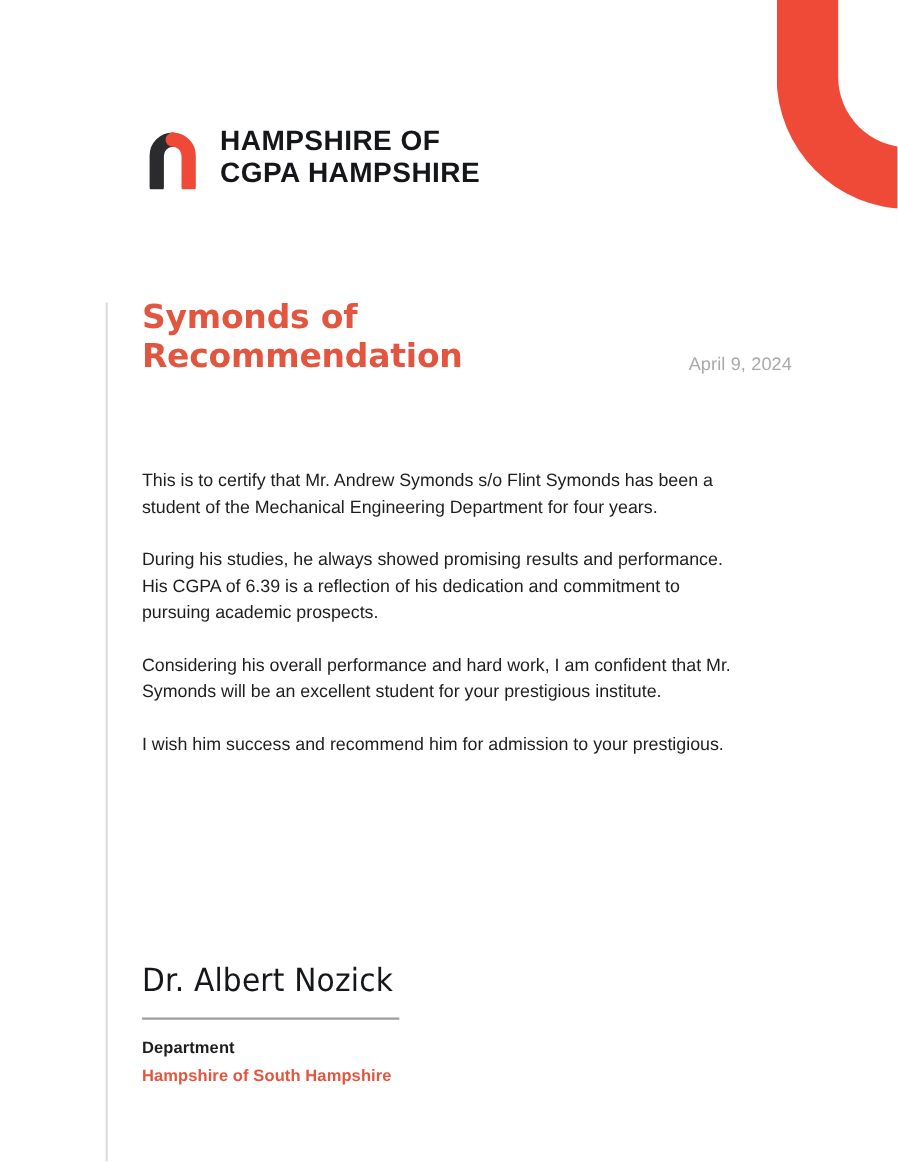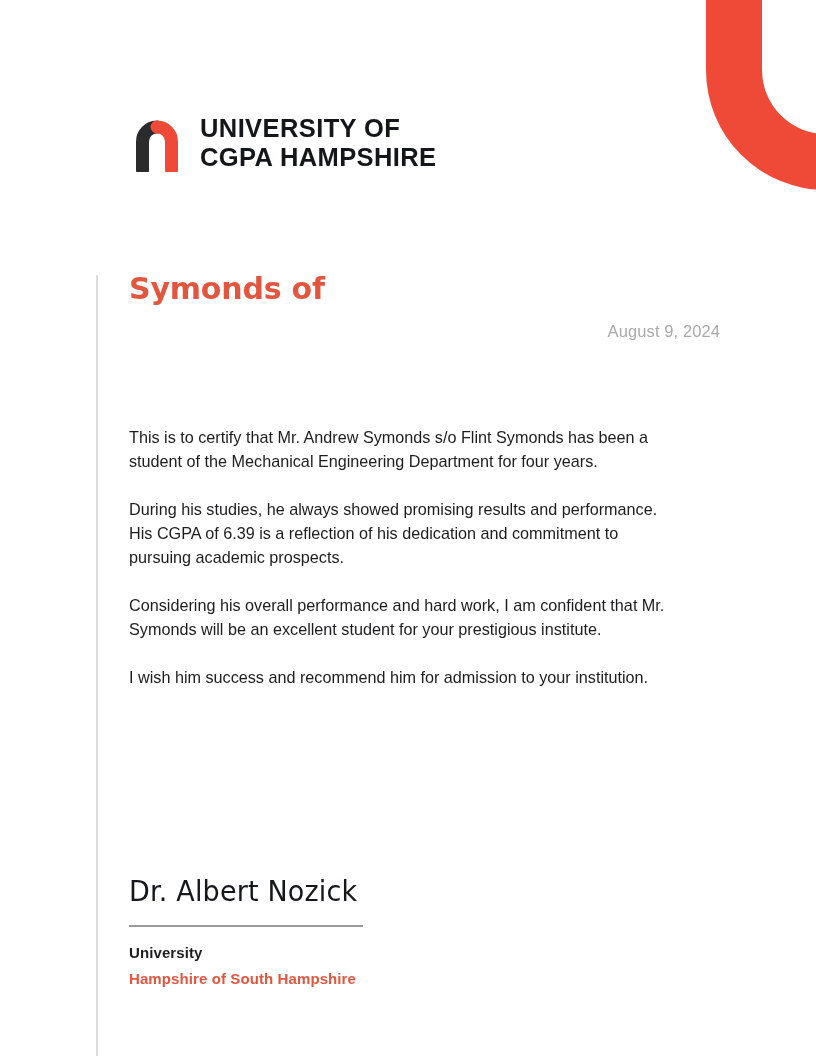--- a/index.html
+++ b/index.html
@@ -168,38 +168,39 @@
 
   <div class="left-rule"></div>
 
   <div class="logo">
     <svg class="logo-mark" viewBox="0 0 56 58" aria-hidden="true">
       <path d="M13 57 L13 27 A15 15 0 0 1 28 12 L28 27 L28 57 Z" fill="none"></path>
       <path d="M13.5 56 V27.5 A14.5 14.5 0 0 1 28 13" stroke="#2b2b2e" stroke-width="13" stroke-linecap="round" fill="none"></path>
       <path d="M28 13 A14.5 14.5 0 0 1 42.5 27.5 V56" stroke="#ef4a38" stroke-width="13" stroke-linecap="round" fill="none"></path>
     </svg>
     <div class="logo-text">
-      <span>UNIVERSITY OF</span>
+      <span>HAMPSHIRE OF</span>
       <span>CGPA HAMPSHIRE</span>
     </div>
   </div>
 
   <div class="title">
     <span>Symonds of</span>
-  </div>
-
-  <div class="doc-date">August 9, 2024</div>
+    <span>Recommendation</span>
+  </div>
+
+  <div class="doc-date">April 9, 2024</div>
 
   <div class="body-copy">
     <p>This is to certify that Mr. Andrew Symonds s/o Flint Symonds has been a student of the Mechanical Engineering Department for four years.</p>
     <p>During his studies, he always showed promising results and performance. His CGPA of 6.39 is a reflection of his dedication and commitment to pursuing academic prospects.</p>
     <p>Considering his overall performance and hard work, I am confident that Mr. Symonds will be an excellent student for your prestigious institute.</p>
-    <p>I wish him success and recommend him for admission to your institution.</p>
+    <p>I wish him success and recommend him for admission to your prestigious.</p>
   </div>
 
   <div class="signature-block">
     <div class="signature-name">Dr. Albert Nozick</div>
     <div class="signature-rule"></div>
-    <div class="signature-title">University</div>
+    <div class="signature-title">Department</div>
     <div class="signature-org">Hampshire of South Hampshire</div>
   </div>
 
 </div>
 
 </body></html>

